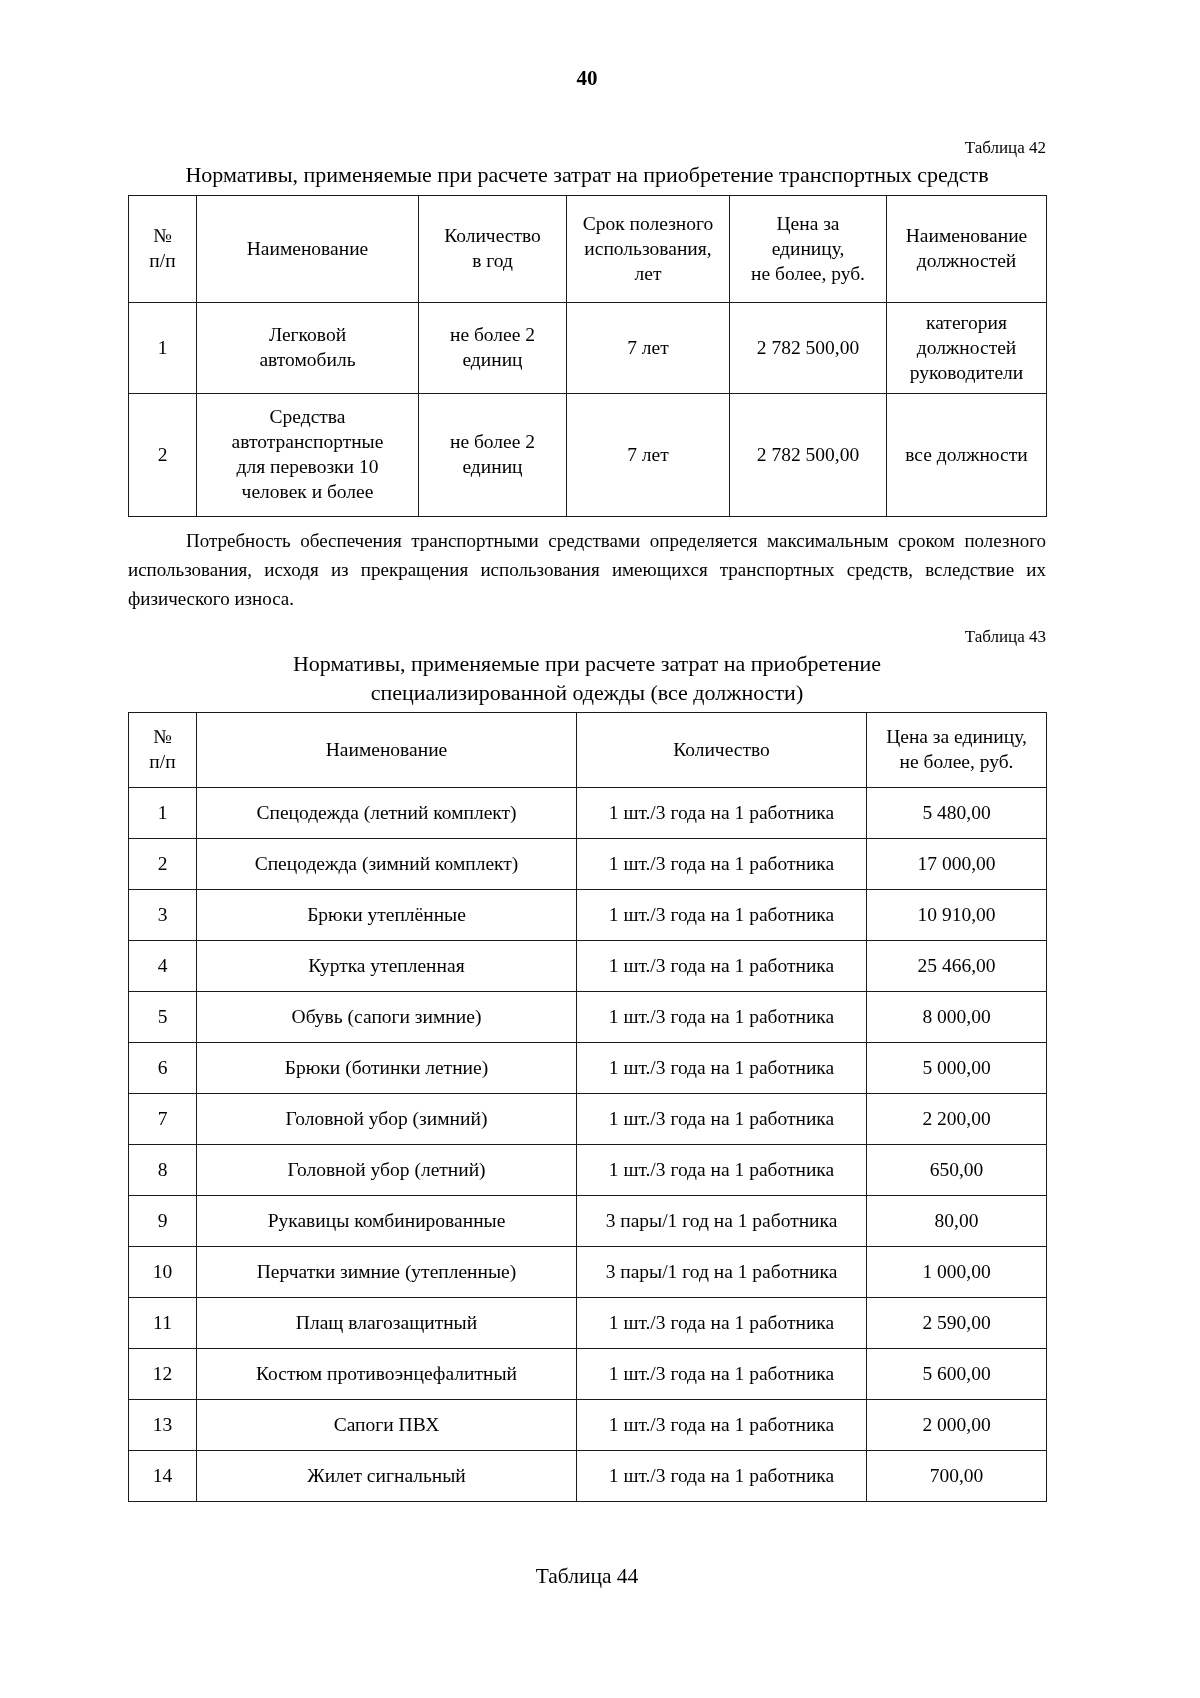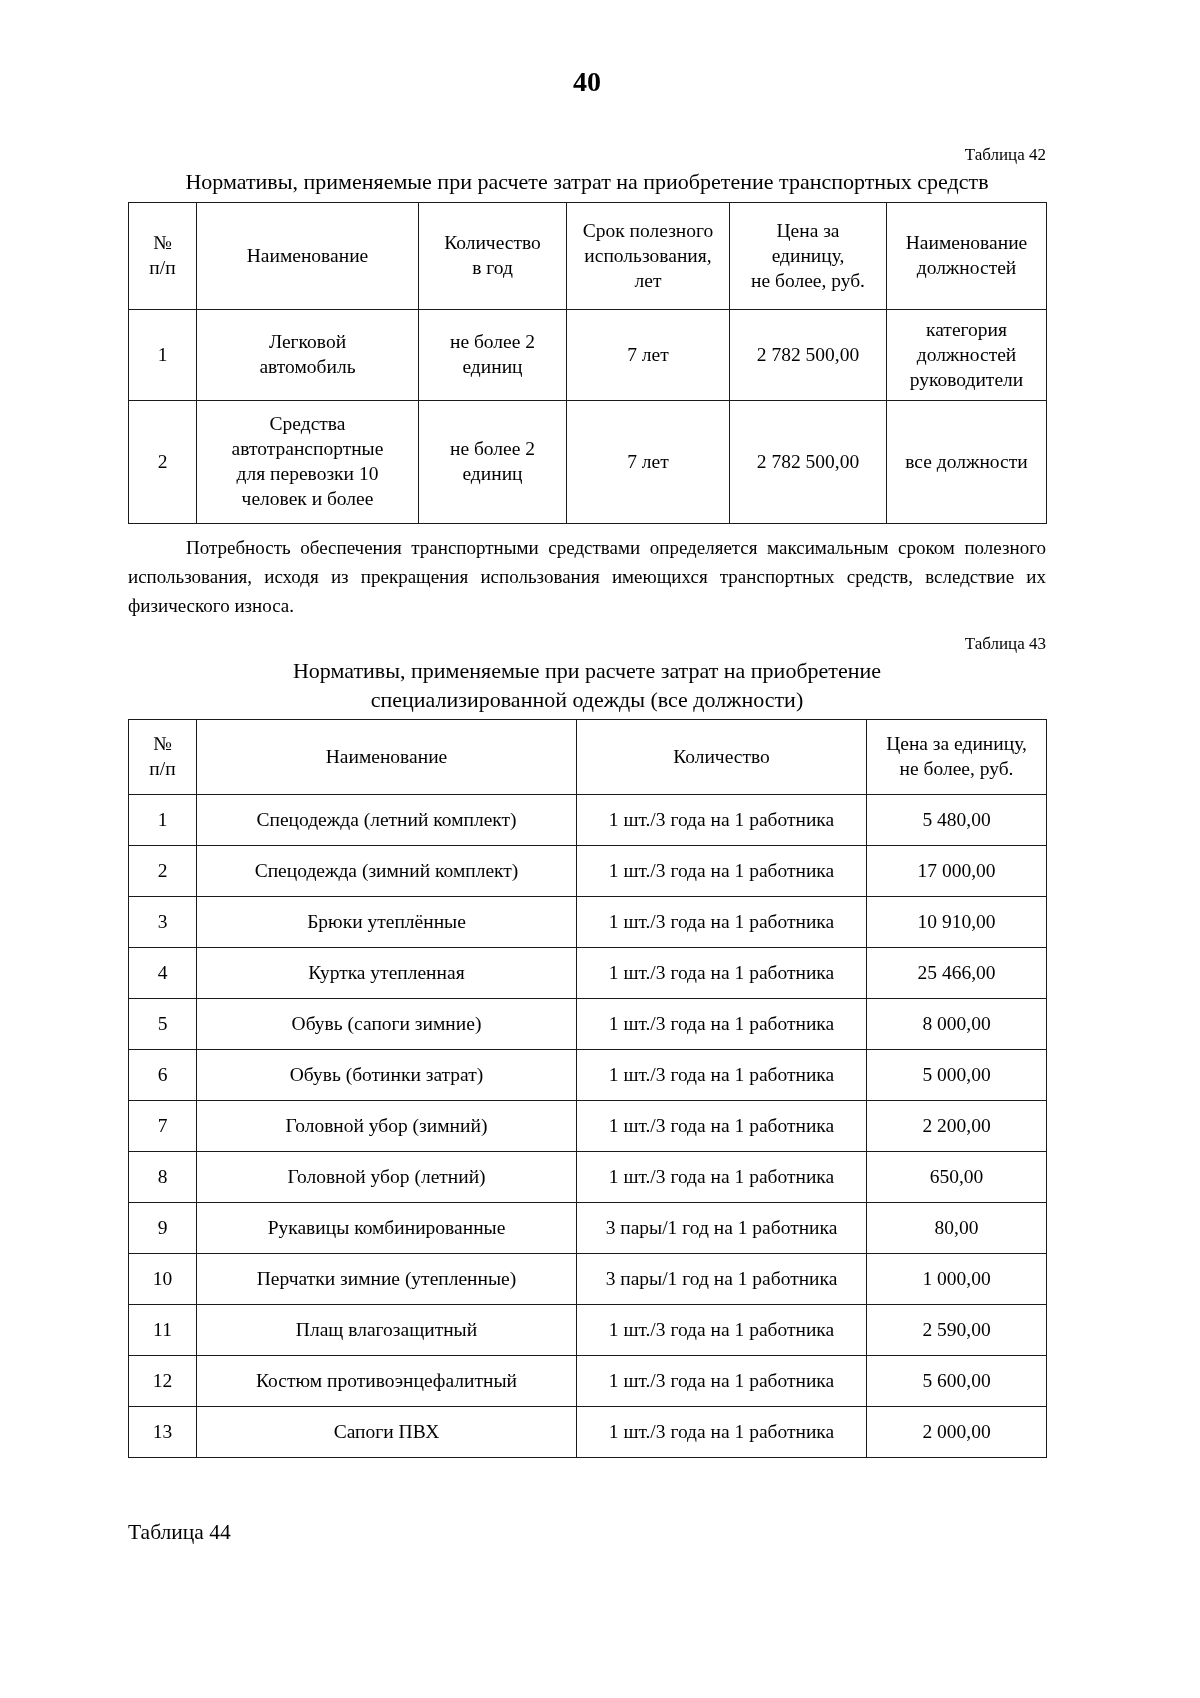--- a/index.html
+++ b/index.html
@@ -25,21 +25,21 @@
   .page-inner {
     position: absolute;
     left: 128px;
     top: 0;
     width: 918px;
   }
 
   
   .page-number {
     text-align: center;
-    font-size: 28px;
+    font-size: 21px;
     font-weight: bold;
     padding-top: 68px;
     line-height: 1;
   }
 
   
   .table-label {
     text-align: right;
     font-size: 17px;
     line-height: 1.25;
@@ -102,21 +102,21 @@
     text-align-last: left;
     text-justify: inter-word;
     font-size: 19px;
     line-height: 1.52;
     margin: 10px 0 0 0;
     text-indent: 58px;
     hyphens: none;
   }
 
   .footer-label {
-    text-align: left;
+    text-align: center;
     font-size: 21.5px;
     margin-top: 62px;
   }
 
   .nowrap { white-space: nowrap; }
 </style>
 </head>
 <body>
 
 <div class="page">
@@ -256,21 +256,21 @@
           <td>25 466,00</td>
         </tr>
         <tr>
           <td>5</td>
           <td>Обувь (сапоги зимние)</td>
           <td class="nowrap">1 шт./3 года на 1 работника</td>
           <td>8 000,00</td>
         </tr>
         <tr>
           <td>6</td>
-          <td>Обувь (ботинки затрат)</td>
+          <td>Брюки (ботинки летние)</td>
           <td class="nowrap">1 шт./3 года на 1 работника</td>
           <td>5 000,00</td>
         </tr>
         <tr>
           <td>7</td>
           <td>Головной убор (зимний)</td>
           <td class="nowrap">1 шт./3 года на 1 работника</td>
           <td>2 200,00</td>
         </tr>
         <tr>
@@ -302,19 +302,25 @@
           <td>Костюм противоэнцефалитный</td>
           <td class="nowrap">1 шт./3 года на 1 работника</td>
           <td>5 600,00</td>
         </tr>
         <tr>
           <td>13</td>
           <td>Сапоги ПВХ</td>
           <td class="nowrap">1 шт./3 года на 1 работника</td>
           <td>2 000,00</td>
         </tr>
+        <tr>
+          <td>14</td>
+          <td>Жилет сигнальный</td>
+          <td class="nowrap">1 шт./3 года на 1 работника</td>
+          <td>700,00</td>
+        </tr>
       </tbody>
     </table>
 
     <div class="footer-label">Таблица 44</div>
 
   </div>
 </div>
 
 </body></html>

